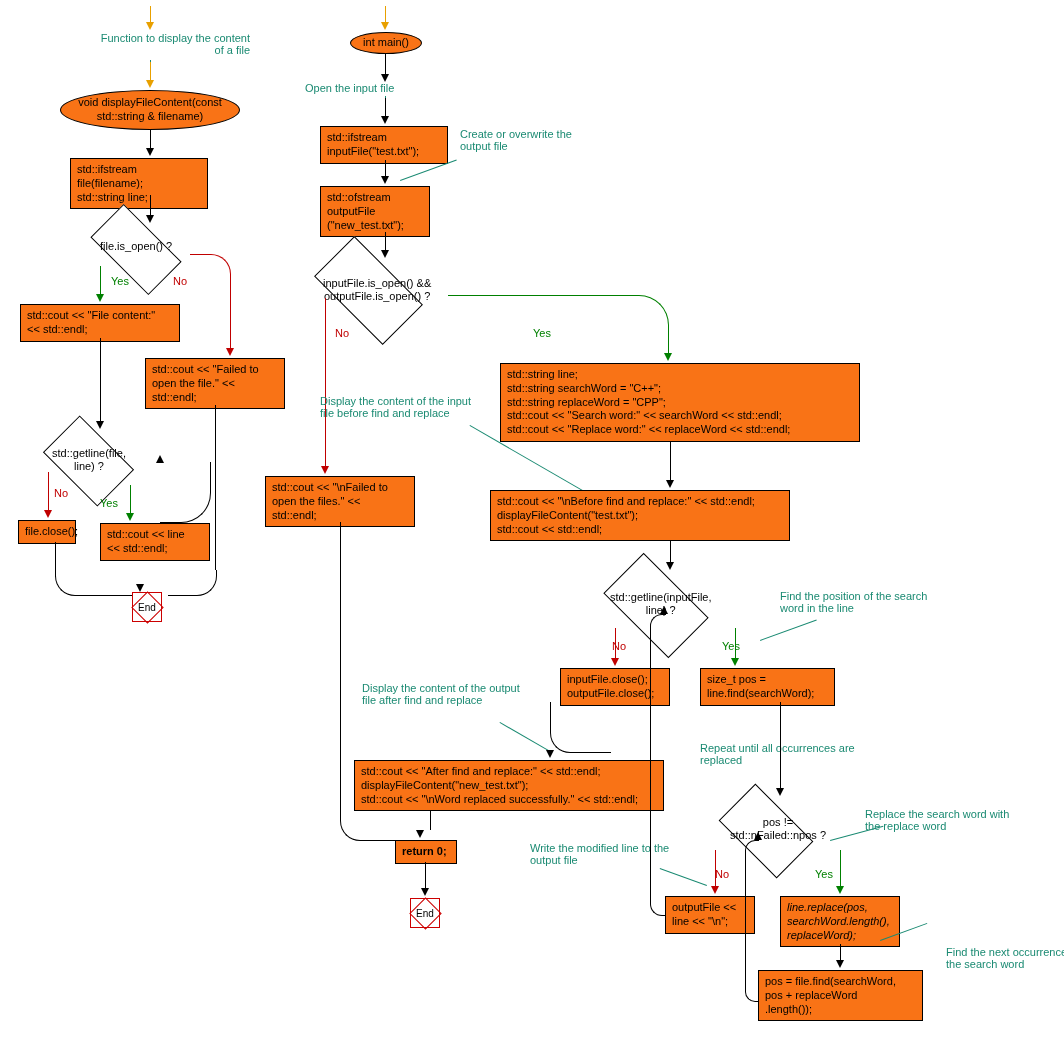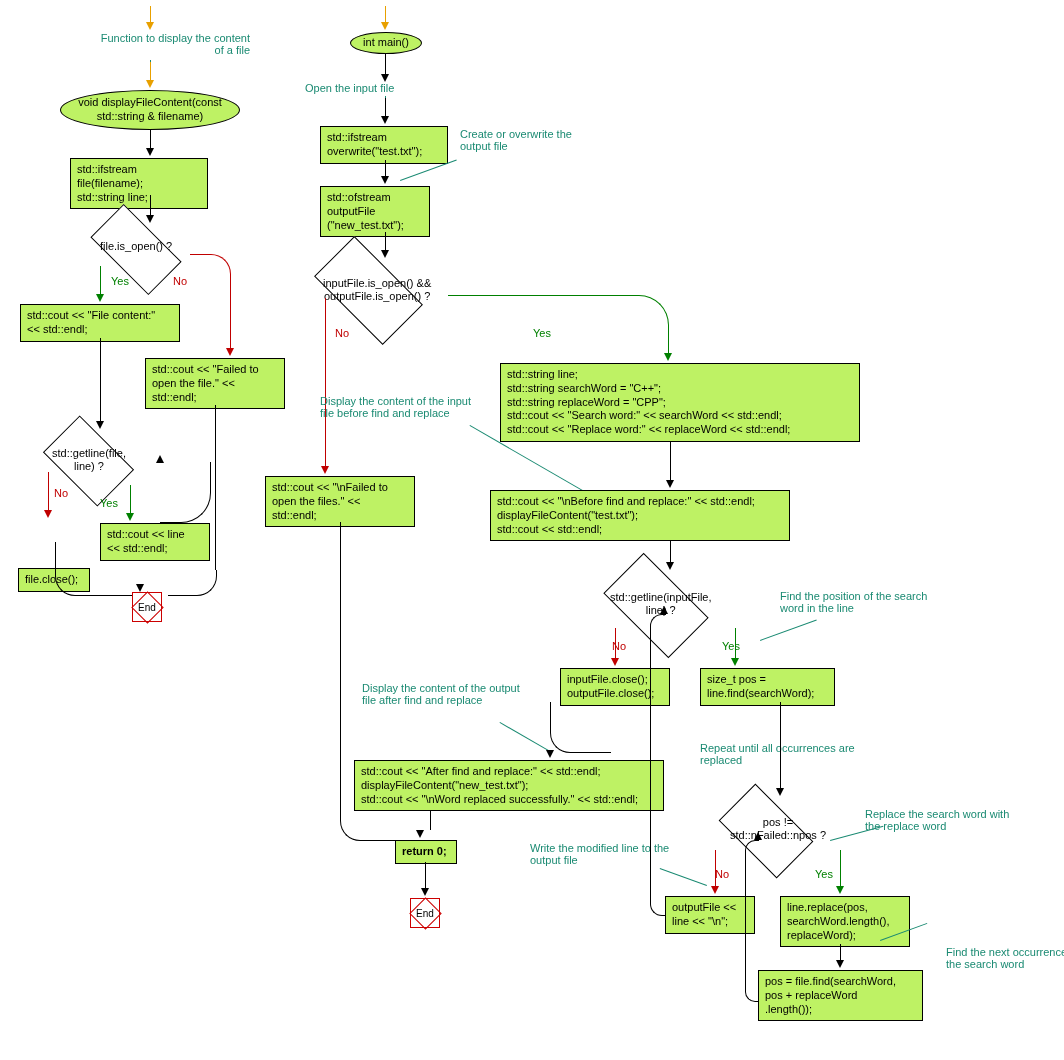--- a/index.html
+++ b/index.html
@@ -8,21 +8,21 @@
     font-family: Arial, Helvetica, sans-serif;
     font-size: 11px;
     background: #fff;
     width: 1064px;
     height: 1060px;
     position: relative;
   }
   .node {
     position: absolute;
     border: 1px solid #000;
-    background: #bef264;
+    background: #f97316;
     padding: 4px 6px;
     box-sizing: border-box;
     line-height: 1.25;
     white-space: pre-wrap;
   }
   .node.ellipse {
     border-radius: 50%;
     text-align: center;
     display: flex;
     align-items: center;
@@ -152,21 +152,21 @@
   <div class="diamond-shape" style="left:-50px; top:-25px; width:75px; height:50px;"></div>
   <div class="diamond-label" style="left:-48px; top:-13px; white-space:pre;">std::getline(file,
 line) ?</div>
 </div>
 
 <div class="edge-label no" style="left:54px; top:487px;">No</div>
 <div class="edge-label yes" style="left:100px; top:497px;">Yes</div>
 
 <div class="arrow v" style="left:48px; top:472px; height:40px; background:#c00000;"></div>
 <div class="arrow-head red" style="left:44px; top:510px;"></div>
-<div class="node" style="left:18px; top:520px; width:72px;margin-top:48px;">file.close();</div>
+<div class="node" style="left:18px; top:520px; width:58px;">file.close();</div>
 
 <div class="arrow v" style="left:130px; top:485px; height:30px; background:#008000;"></div>
 <div class="arrow-head green" style="left:126px; top:513px;"></div>
 <div class="node" style="left:100px; top:523px; width:110px;">std::cout &lt;&lt; line
 &lt;&lt; std::endl;</div>
 
 <div style="position:absolute; left:160px; top:462px; width:50px; height:60px; border:1px solid #000; border-left:none; border-top:none; border-radius:0 0 30px 0;"></div>
 <div class="arrow-head up" style="left:156px; top:455px;"></div>
 
 <div class="arrow v" style="left:55px; top:542px; height:35px;"></div>
@@ -189,21 +189,21 @@
 <div class="arrow v" style="left:385px; top:54px; height:22px;"></div>
 <div class="arrow-head" style="left:381px; top:74px;"></div>
 
 <div class="annot" style="left:305px; top:82px;">Open the input file</div>
 <div class="annot-line" style="left:385px; top:96px; width:1px; height:20px; background:#1a8a72;"></div>
 
 <div class="arrow v" style="left:385px; top:98px; height:20px;"></div>
 <div class="arrow-head" style="left:381px; top:116px;"></div>
 
 <div class="node" style="left:320px; top:126px; width:128px;">std::ifstream
-overwrite("test.txt");</div>
+inputFile("test.txt");</div>
 
 <div class="annot" style="left:460px; top:128px; width:130px;">Create or overwrite
 the output file</div>
 <div class="annot-line" style="left:400px; top:180px; width:60px; transform:rotate(-20deg);"></div>
 
 <div class="arrow v" style="left:385px; top:160px; height:18px;"></div>
 <div class="arrow-head" style="left:381px; top:176px;"></div>
 
 <div class="node" style="left:320px; top:186px; width:110px;">std::ofstream
 outputFile
@@ -311,21 +311,21 @@
 <div class="edge-label no" style="left:715px; top:868px;">No</div>
 <div class="edge-label yes" style="left:815px; top:868px;">Yes</div>
 
 <div class="arrow v" style="left:715px; top:850px; height:38px; background:#c00000;"></div>
 <div class="arrow-head red" style="left:711px; top:886px;"></div>
 <div class="node" style="left:665px; top:896px; width:90px;">outputFile &lt;&lt;
 line &lt;&lt; "\n";</div>
 
 <div class="arrow v" style="left:840px; top:850px; height:38px; background:#008000;"></div>
 <div class="arrow-head green" style="left:836px; top:886px;"></div>
-<div class="node" style="left:780px; top:896px; width:130px;">line.replace(pos,
+<div class="node" style="left:780px; top:896px; width:120px;font-style:italic;">line.replace(pos,
 searchWord.length(),
 replaceWord);</div>
 
 <div class="annot" style="left:918px; top:946px; width:145px;margin-left:28px;">Find the next occurrence
 of the search word</div>
 <div class="annot-line" style="left:880px; top:940px; width:50px; transform:rotate(-20deg);"></div>
 
 <div class="arrow v" style="left:840px; top:944px; height:18px;"></div>
 <div class="arrow-head" style="left:836px; top:960px;"></div>
 

